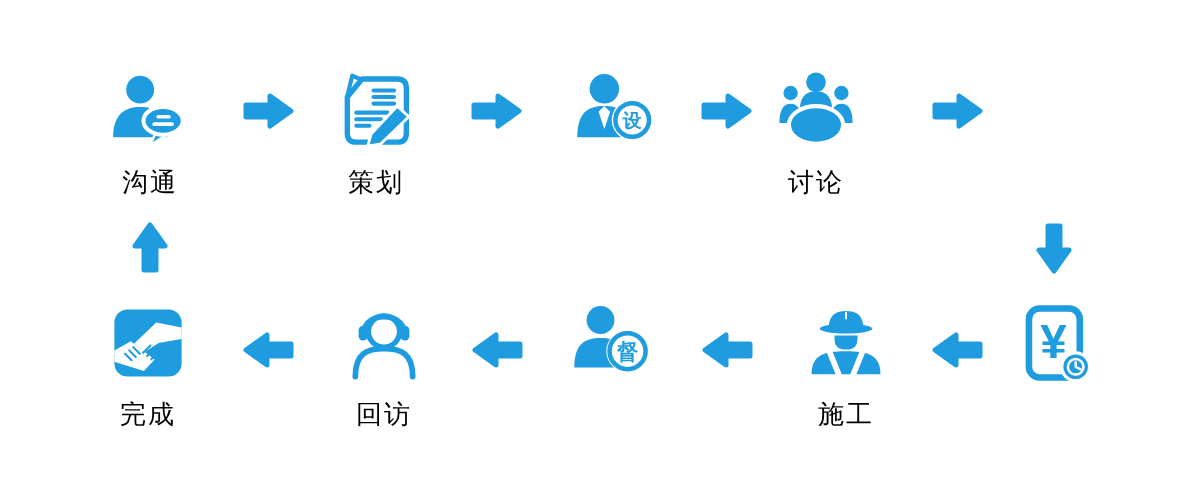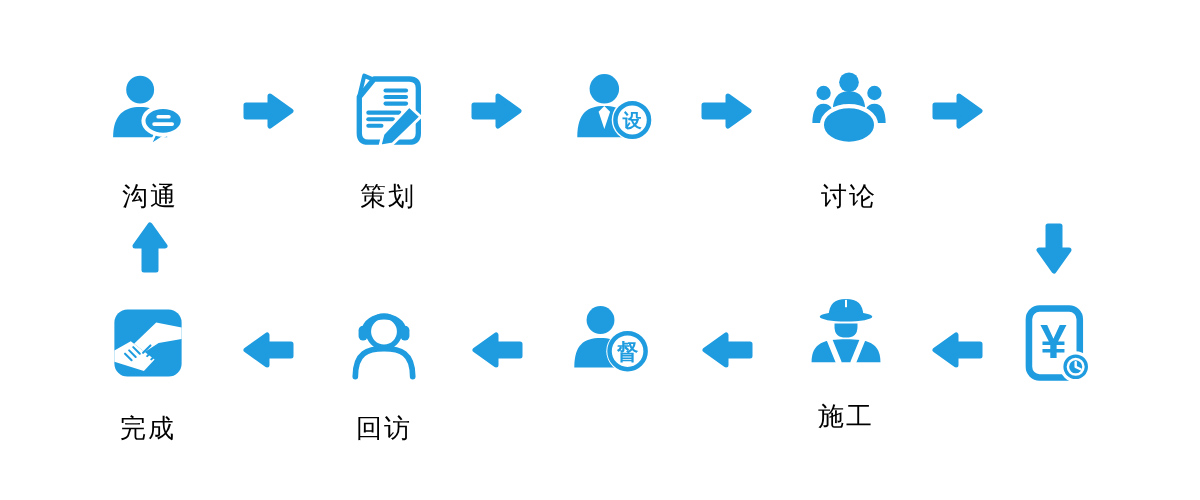--- a/index.html
+++ b/index.html
@@ -4,21 +4,21 @@
 <style>
   :root { --accent: #1e9cdf; --label: #000000; --bg: #ffffff; }
   * { margin: 0; padding: 0; box-sizing: border-box; }
   html, body { width: 1200px; height: 500px; background: var(--bg); overflow: hidden; }
   body { font-family: "Liberation Sans", "DejaVu Sans", sans-serif; }
   .canvas { position: relative; width: 1200px; height: 500px; background: var(--bg); }
   .step { position: absolute; width: 160px; text-align: center; color: var(--accent); }
   .step .icon { display: inline-block; width: 82px; height: 82px; }
   .step .icon svg { width: 82px; height: 82px; display: block; }
   .step .label {
-    margin-top: 25px; font-size: 26px; color: var(--label);
+    margin-top: 11px; font-size: 26px; color: var(--label);
     letter-spacing: 2px; line-height: 30px;
   }
   .arrow { position: absolute; width: 52px; height: 40px; color: var(--accent); }
   .arrow svg { width: 52px; height: 40px; display: block; }
   .arrow.rot90  svg { transform: rotate(90deg); }
   .arrow.rot180 svg { transform: rotate(180deg); }
   .arrow.rot270 svg { transform: rotate(-90deg); }
   .badge-char { font-weight: bold; font-family: "Liberation Sans", "DejaVu Sans", sans-serif; }
 </style>
 </head>
@@ -33,21 +33,21 @@
         <path d="M5 82 C5 54 19 45 38 45 C57 45 71 54 71 82 Z" fill="currentColor"></path>
         <path d="M58 74 L50 92 L70 79 Z" fill="currentColor" stroke="#fff" stroke-width="3" stroke-linejoin="round"></path>
         <ellipse cx="66" cy="62" rx="24" ry="17" fill="currentColor" stroke="#fff" stroke-width="5"></ellipse>
         <path d="M60 57 H73" stroke="#fff" stroke-width="4.5" stroke-linecap="round" fill="none"></path>
         <path d="M55 66 H77" stroke="#fff" stroke-width="4.5" stroke-linecap="round" fill="none"></path>
       </svg>
     </div>
     <div class="label">沟通</div>
   </div>
 
-  <div class="step" style="left:308px; top:70px">
+  <div class="step" style="left:296px; top:70px">
     <div class="icon">
       <svg viewBox="0 0 100 100">
         <path d="M33 11 H76 Q87 11 87 22 V77 Q87 88 76 88 H26 Q15 88 15 77 V33 Z" fill="none" stroke="currentColor" stroke-width="6.5" stroke-linejoin="round"></path>
         <path d="M33 12 L21 7 L15 32" fill="none" stroke="currentColor" stroke-width="5" stroke-linejoin="round"></path>
         <path d="M47 25 H72" stroke="currentColor" stroke-width="5" stroke-linecap="round"></path>
         <path d="M47 33 H72" stroke="currentColor" stroke-width="5" stroke-linecap="round"></path>
         <path d="M47 41 H72" stroke="currentColor" stroke-width="5" stroke-linecap="round"></path>
         <path d="M26 52 H64" stroke="currentColor" stroke-width="5" stroke-linecap="round"></path>
         <path d="M26 60 H56" stroke="currentColor" stroke-width="5" stroke-linecap="round"></path>
         <path d="M26 68 H42" stroke="currentColor" stroke-width="5" stroke-linecap="round"></path>
@@ -63,21 +63,21 @@
         <circle cx="37" cy="23" r="18" fill="currentColor"></circle>
         <path d="M4 82 C4 52 17 44 37 44 C57 44 70 52 70 82 Z" fill="currentColor"></path>
         <path d="M37 44 L30 51 L37 72 L44 51 Z" fill="#fff"></path>
         <circle cx="71" cy="61" r="25" fill="#fff"></circle>
         <circle cx="71" cy="61" r="20.5" fill="#fff" stroke="currentColor" stroke-width="5.5"></circle>
         <text class="badge-char" x="71" y="62" font-size="23" fill="currentColor" text-anchor="middle" dominant-baseline="central">设</text>
       </svg>
     </div>
   </div>
 
-  <div class="step" style="left:769px; top:70px">
+  <div class="step" style="left:736px; top:70px">
     <div class="icon">
       <svg viewBox="0 0 100 100">
         <circle cx="50" cy="15" r="12" fill="currentColor"></circle>
         <path d="M30 52 C30 31 39 26 50 26 C61 26 70 31 70 52 Z" fill="currentColor"></path>
         <circle cx="19" cy="28" r="10" fill="currentColor" stroke="#fff" stroke-width="2.5"></circle>
         <path d="M4 66 C4 45 11 40 19 40 C27 40 34 45 34 66 Z" fill="currentColor" stroke="#fff" stroke-width="2.5"></path>
         <circle cx="81" cy="28" r="10" fill="currentColor" stroke="#fff" stroke-width="2.5"></circle>
         <path d="M66 66 C66 45 73 40 81 40 C89 40 96 45 96 66 Z" fill="currentColor" stroke="#fff" stroke-width="2.5"></path>
         <ellipse cx="50" cy="67" rx="33" ry="23" fill="currentColor" stroke="#fff" stroke-width="5"></ellipse>
       </svg>
@@ -91,21 +91,21 @@
       <svg viewBox="0 0 100 100">
         <rect x="17" y="8" width="62" height="84" rx="13" fill="none" stroke="currentColor" stroke-width="8"></rect>
         <text x="47" y="48" font-size="58" font-weight="bold" fill="currentColor" text-anchor="middle" dominant-baseline="central">¥</text>
         <circle cx="74" cy="79" r="17" fill="currentColor" stroke="#fff" stroke-width="4"></circle>
         <circle cx="74" cy="79" r="9.5" fill="none" stroke="#fff" stroke-width="3"></circle>
         <path d="M74 73.5 V79 L80 82" fill="none" stroke="#fff" stroke-width="3" stroke-linecap="round" stroke-linejoin="round"></path>
       </svg>
     </div>
   </div>
 
-  <div class="step" style="left:766px; top:290px">
+  <div class="step" style="left:766px; top:302px">
     <div class="icon">
       <svg viewBox="0 0 100 100">
         <path d="M29 31 Q29 11 50 11 Q71 11 71 31 Z" fill="currentColor"></path>
         <path d="M50 12 V21" stroke="#fff" stroke-width="2.5"></path>
         <ellipse cx="50" cy="32.5" rx="32" ry="6" fill="currentColor"></ellipse>
         <path d="M36 41 H64 V45 Q64 58 50 58 Q36 58 36 45 Z" fill="currentColor"></path>
         <path d="M8 88 C8 64 24 60 50 60 C76 60 92 64 92 88 Z" fill="currentColor"></path>
         <path d="M30 61 L41 88" stroke="#fff" stroke-width="7" stroke-linecap="round"></path>
         <path d="M70 61 L59 88" stroke="#fff" stroke-width="7" stroke-linecap="round"></path>
       </svg>

